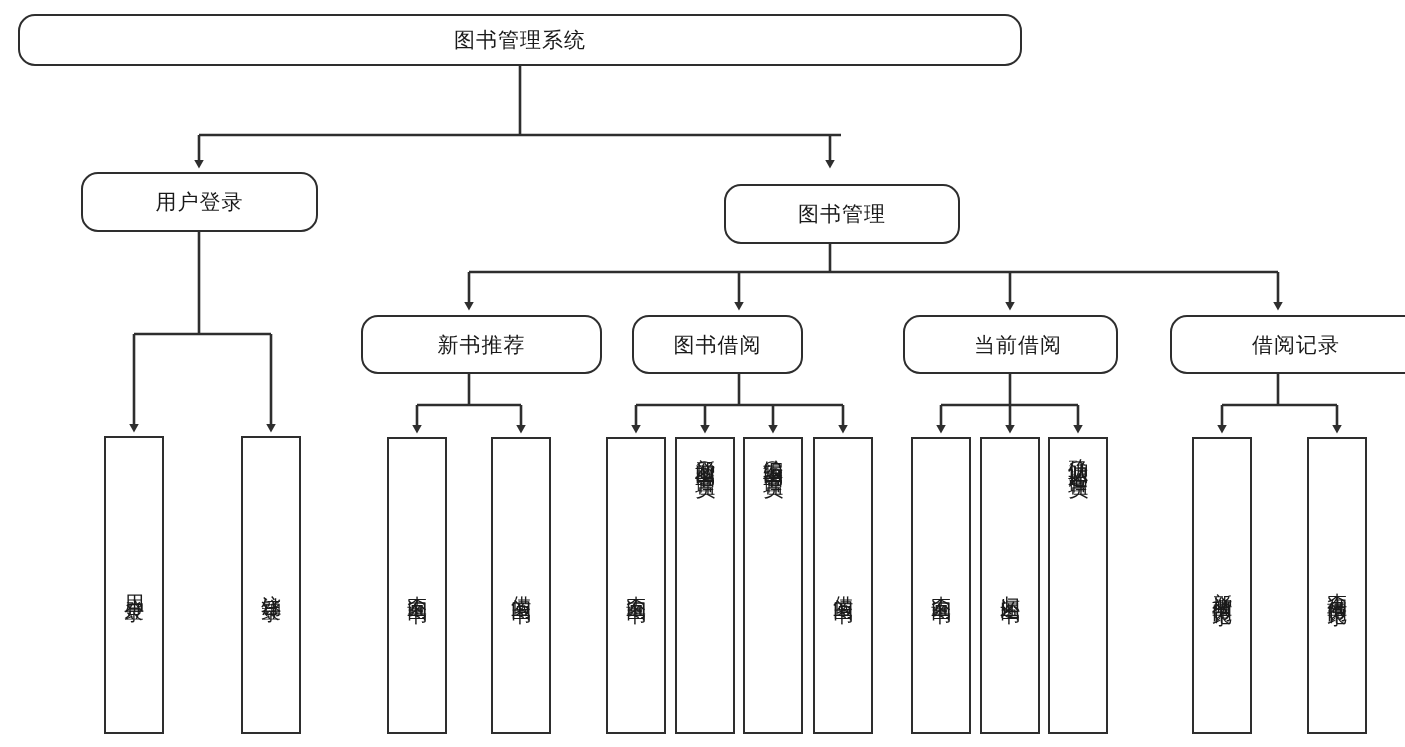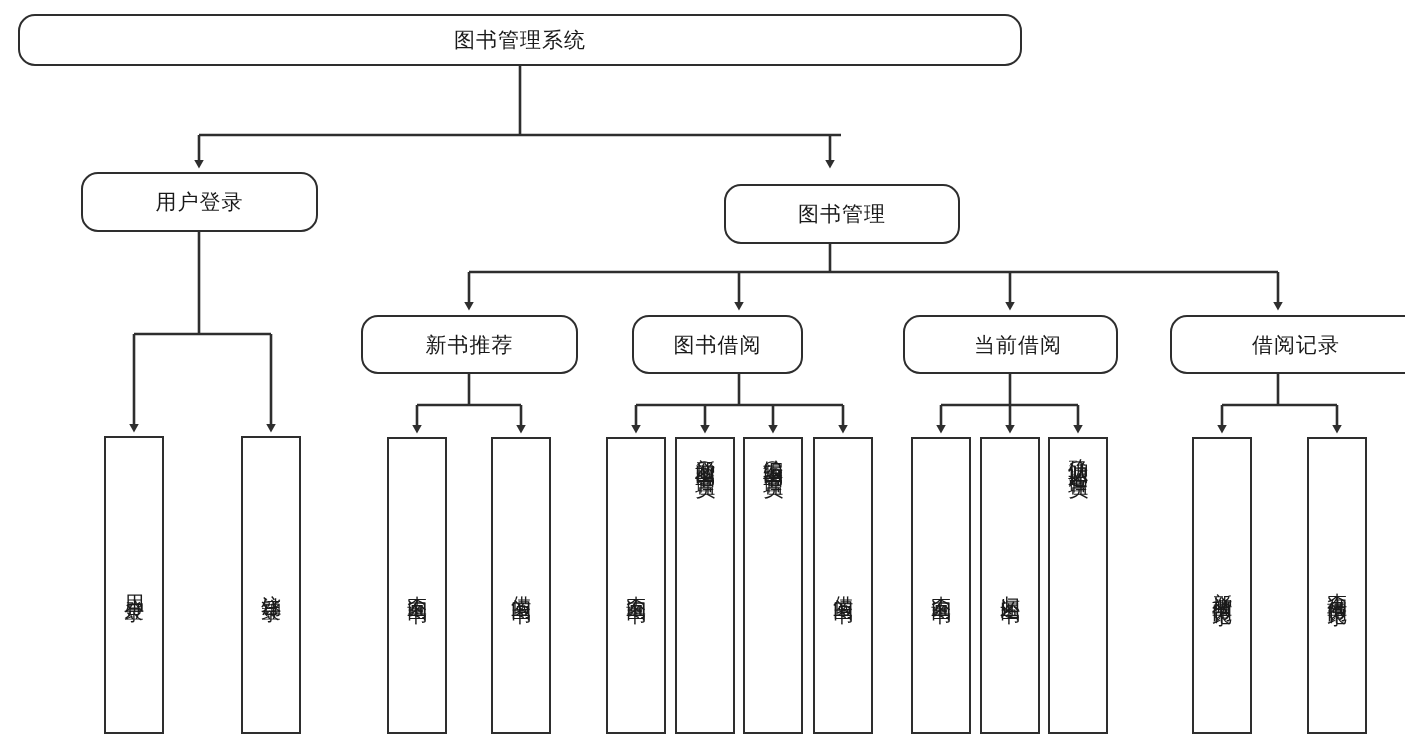--- a/index.html
+++ b/index.html
@@ -143,21 +143,21 @@
   </div>
 
   <div class="node-box horizontal" style="left:81px; top:172px; width:237px; height:60px;">
     <span class="node-label">用户登录</span>
   </div>
 
   <div class="node-box horizontal" style="left:724px; top:172px; width:236px; height:60px;margin-top:12px;">
     <span class="node-label">图书管理</span>
   </div>
 
-  <div class="node-box horizontal" style="left:361px; top:315px; width:217px; height:59px;">
+  <div class="node-box horizontal" style="left:361px; top:315px; width:241px; height:59px;">
     <span class="node-label">新书推荐</span>
   </div>
 
   <div class="node-box horizontal" style="left:632px; top:315px; width:171px; height:59px;">
     <span class="node-label">图书借阅</span>
   </div>
 
   <div class="node-box horizontal" style="left:903px; top:315px; width:215px; height:59px;padding-left:15px;">
     <span class="node-label">当前借阅</span>
   </div>

